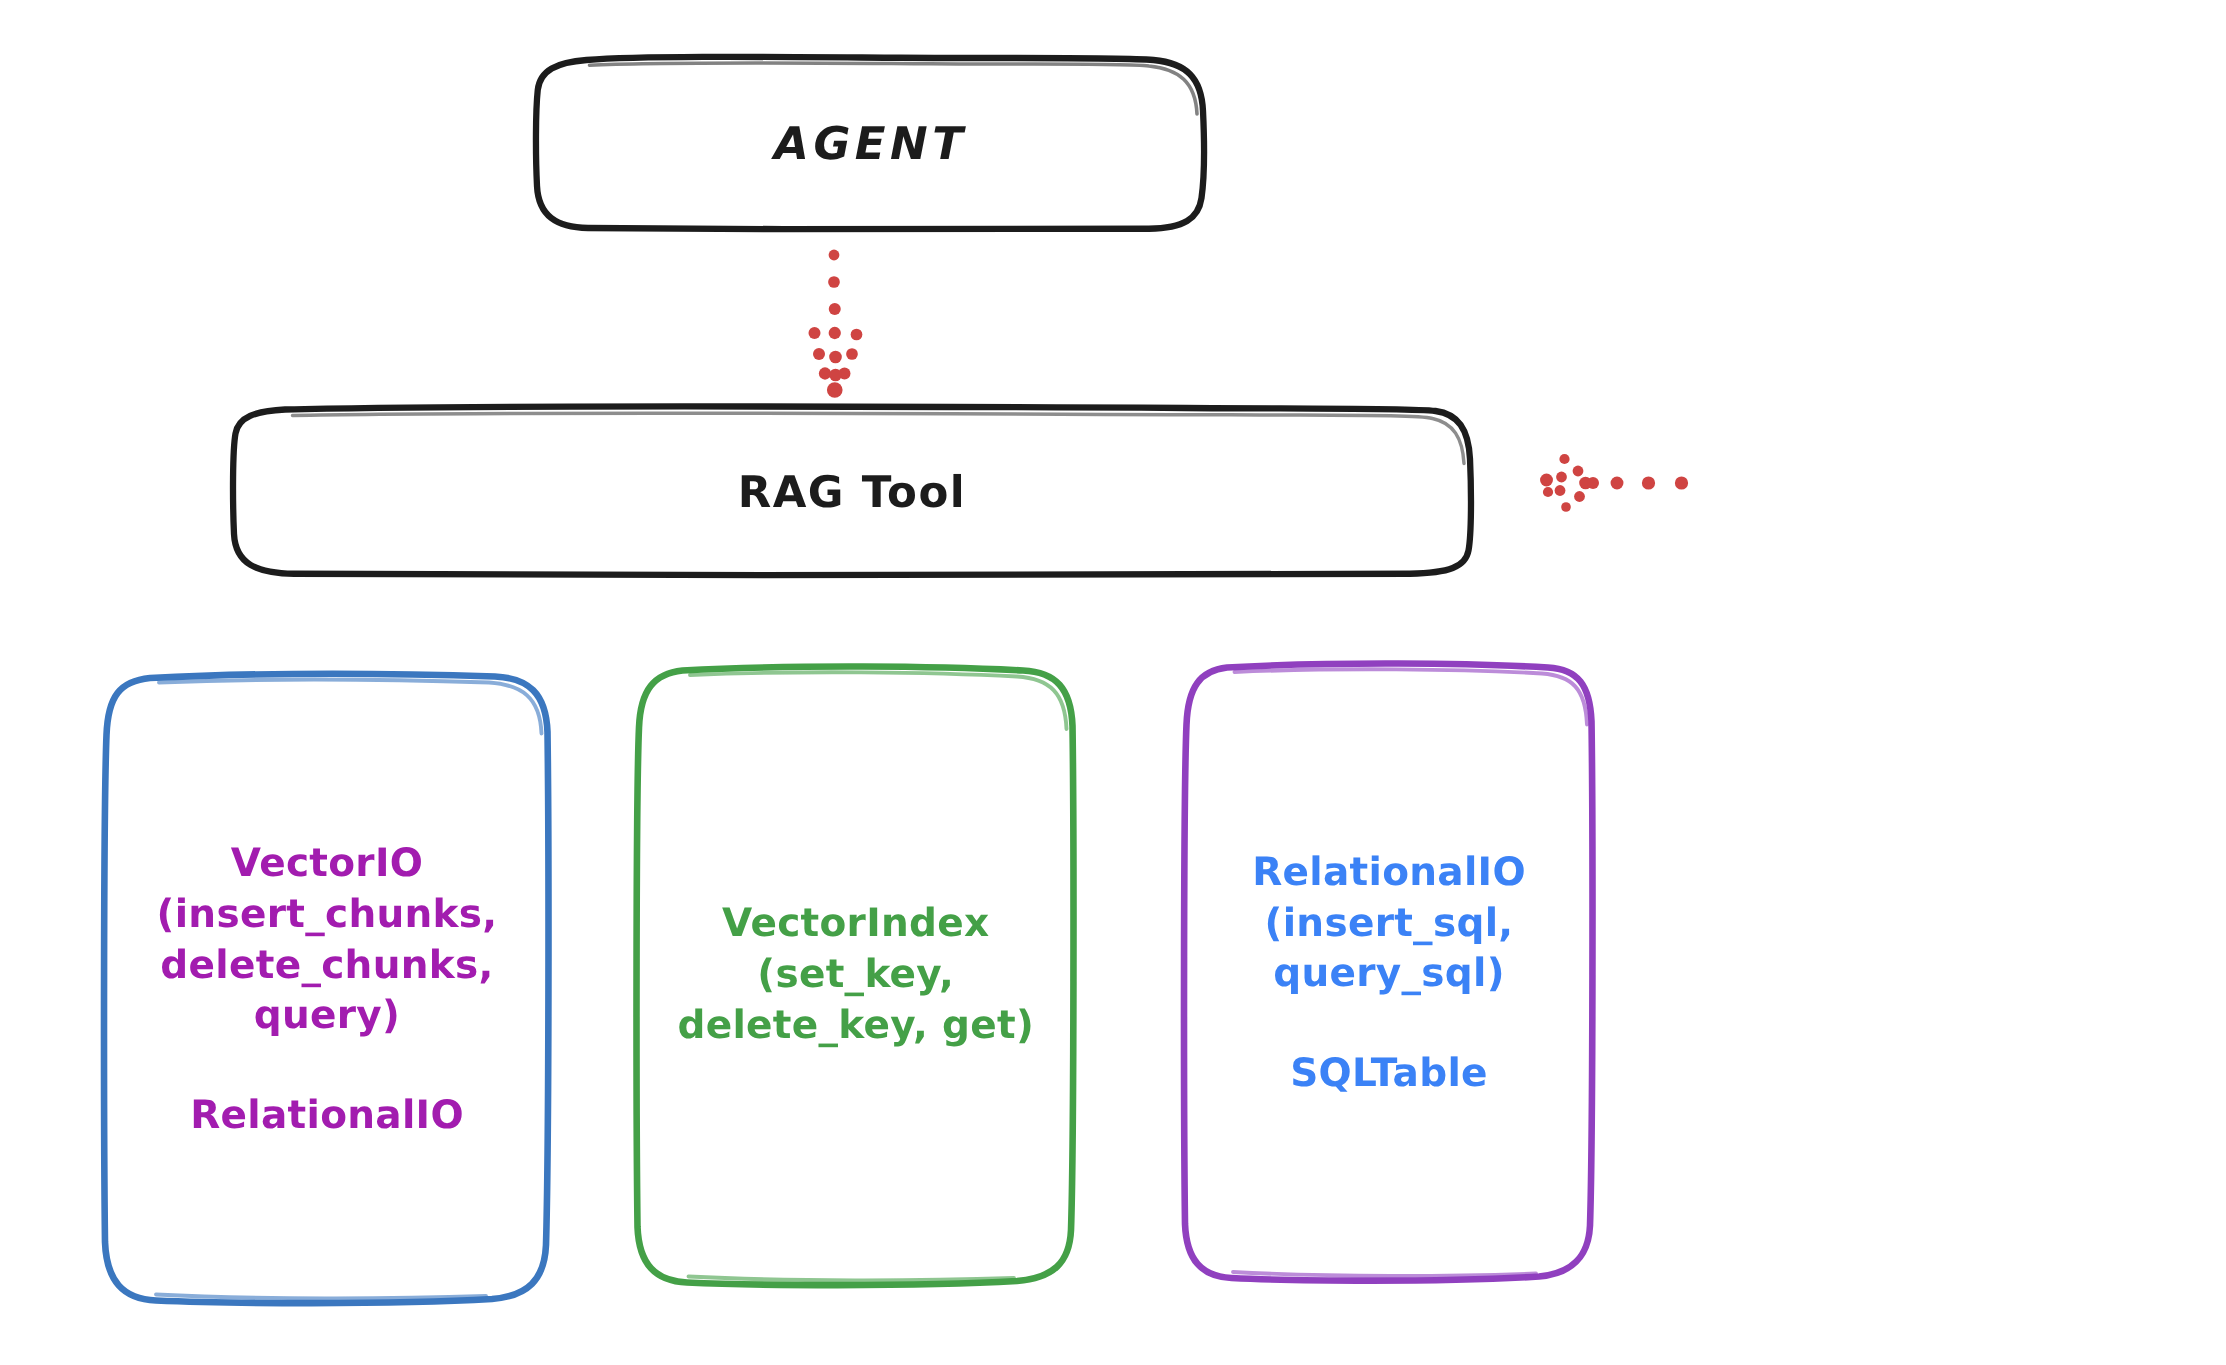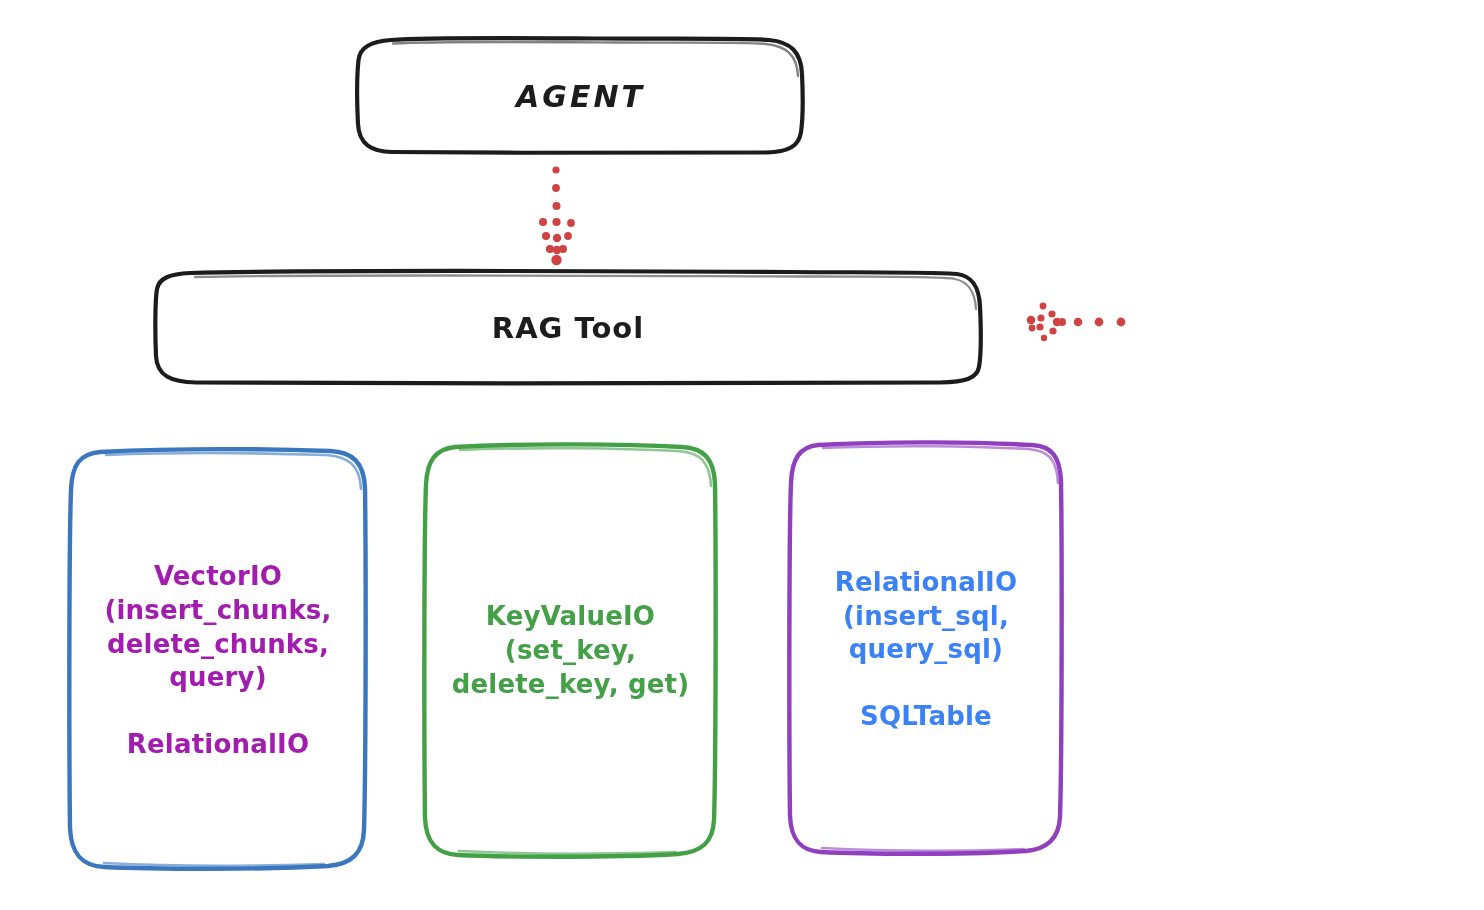--- a/index.html
+++ b/index.html
@@ -212,21 +212,21 @@
 
   <div class="node-label" style="left:70px; top:452px; width:296px; height:415px; color:#a21caf;">
     <div class="store-text">VectorIO
 (insert_chunks,
 delete_chunks,
 query)</div>
     <div class="store-sub">RelationalIO</div>
   </div>
 
   <div class="node-label" style="left:425px; top:447px; width:291px; height:408px; color:#44a047;">
-    <div class="store-text">KeyValueIO
+    <div class="store-text">VectorIndex
 (set_key,
 delete_key, get)</div>
   </div>
 
   <div class="node-label" style="left:790px; top:445px; width:272px; height:407px; color:#3b82f6;">
     <div class="store-text">RelationalIO
 (insert_sql,
 query_sql)</div>
     <div class="store-sub">SQLTable</div>
   </div>

